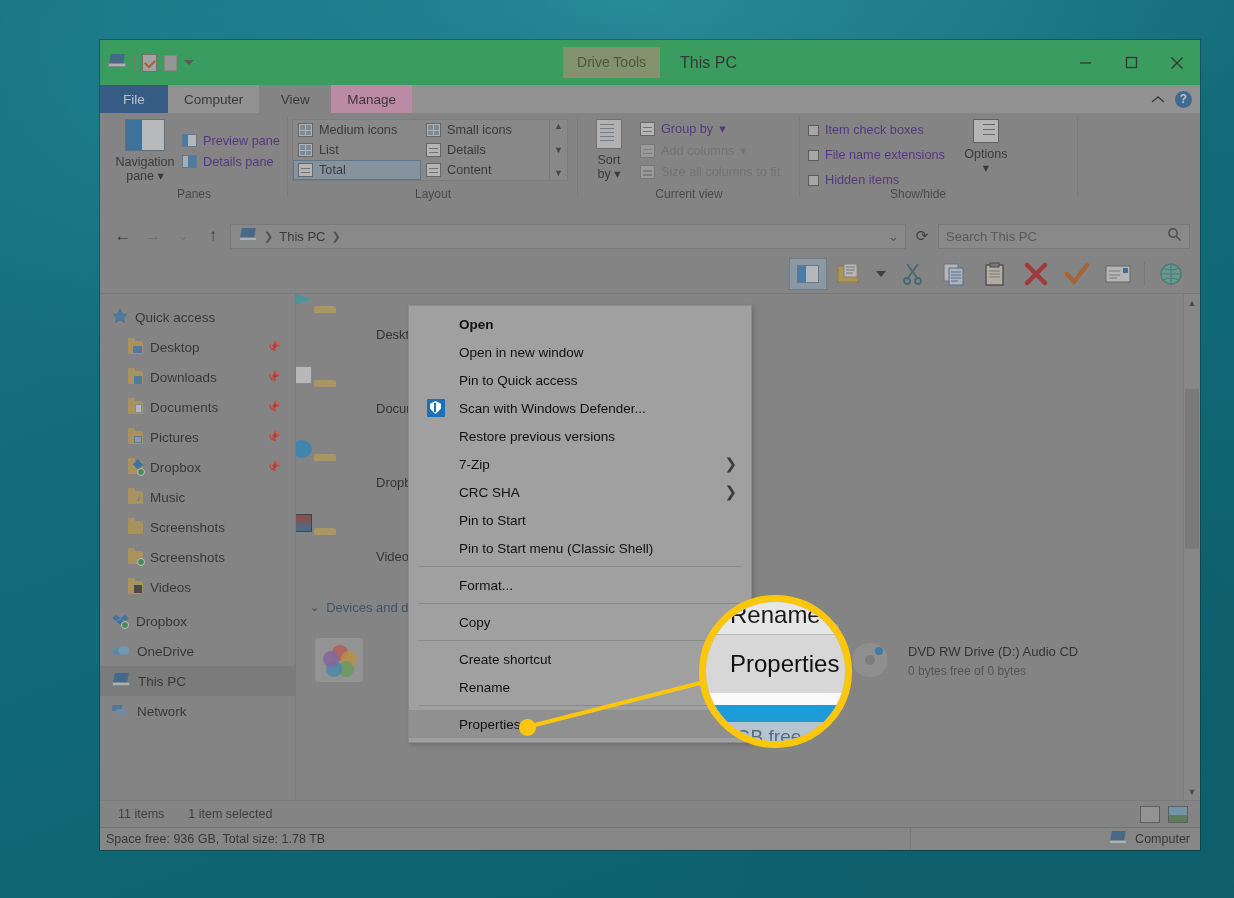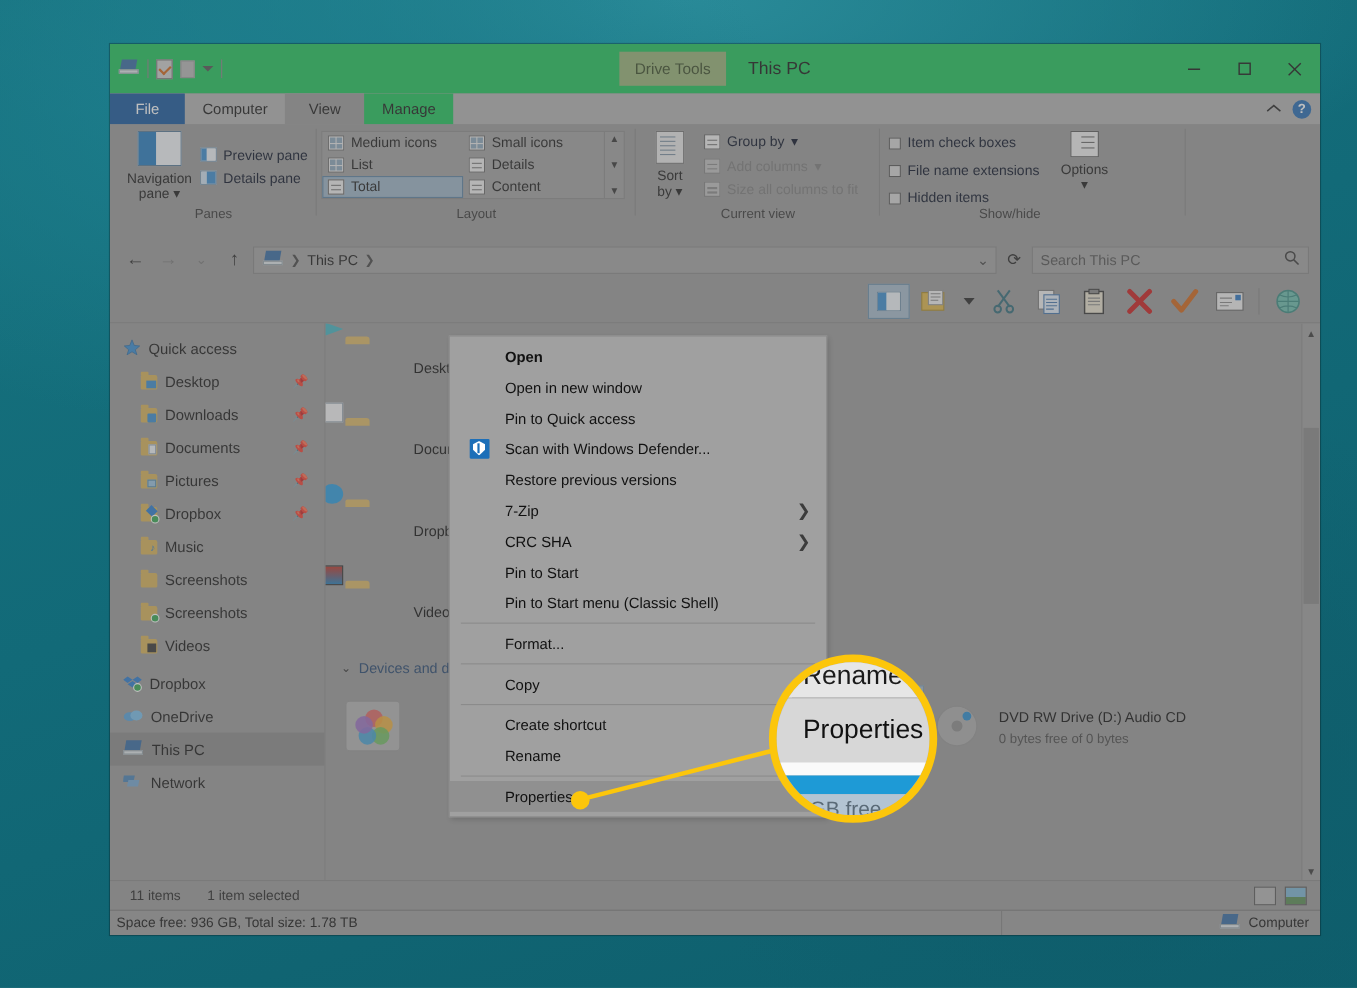--- a/index.html
+++ b/index.html
@@ -69,38 +69,38 @@
   .wincontrols { position:absolute; right:0; top:0; display:flex; }
   .wc { width:46px; height:45px; display:flex; align-items:center; justify-content:center; }
   .wc svg { display:block; }
 
   
   .tabstrip { height:28px; background:#b4b4b4; display:flex; align-items:stretch; position:relative; }
   .tab { display:flex; align-items:center; justify-content:center; font-size:13.5px;
     color:#1d1d1d; padding:0 16px; min-width:72px; }
   .tab.file { background:#1b5b9e; color:#fff; min-width:68px; }
   .tab.active { background:#9d9d9d; }
-  .tab.manage { background:#22c55e; }
+  .tab.manage { background:#f9a8d4; }
   .ribbon-right { position:absolute; right:8px; top:0; height:28px; display:flex; align-items:center; gap:10px; }
   .help-btn { width:17px; height:17px; border-radius:50%; background:#2a6fb5; color:#fff;
     font-size:12px; display:flex; align-items:center; justify-content:center; font-weight:bold;}
 
   
   .ribbon { height:105px; background:#9d9d9d; display:flex; position:relative; }
   .rgroup { position:relative; display:flex; flex-direction:column; padding-top:6px; }
   .rgroup .glabel { position:absolute; bottom:17px; width:100%; text-align:center;
      font-size:12px; color:#3b3b3b; }
   .rgroup .divider { position:absolute; right:0; top:4px; bottom:22px; width:1px; background:#8d8d8d; }
   .rgroup-inner { display:flex; padding:0 8px; }
 
   .bigbtn { display:flex; flex-direction:column; align-items:center; width:74px; font-size:12.5px;
       color:#222; line-height:1.15; text-align:center; }
   .bigbtn .glyph { margin-bottom:4px; }
   .small-row { display:flex; flex-direction:column; justify-content:center; gap:7px; }
-  .smallitem { display:flex; align-items:center; gap:6px; font-size:12.7px; color:#0f172a; white-space:nowrap; }
+  .smallitem { display:flex; align-items:center; gap:6px; font-size:12.7px; color:#4c1d95; white-space:nowrap; }
   .smallitem.disabled { color:#808080; }
 
   
   .pane-big { width:40px; height:32px; border:1.5px solid #5b7d99; background:#e7eef3; display:flex; }
   .pane-big i { display:block; }
   .pane-big .l { width:42%; background:#2a7fc1; }
   .pane-big .r { flex:1; background:#f2f6f9; }
   .mini-pane { width:15px; height:13px; border:1.3px solid #6a8ba5; display:flex; background:#fff; }
   .mini-pane .l { width:40%; background:#3f8fd0; }
   .mini-pane .r { flex:1; background:#eef4f8; }

